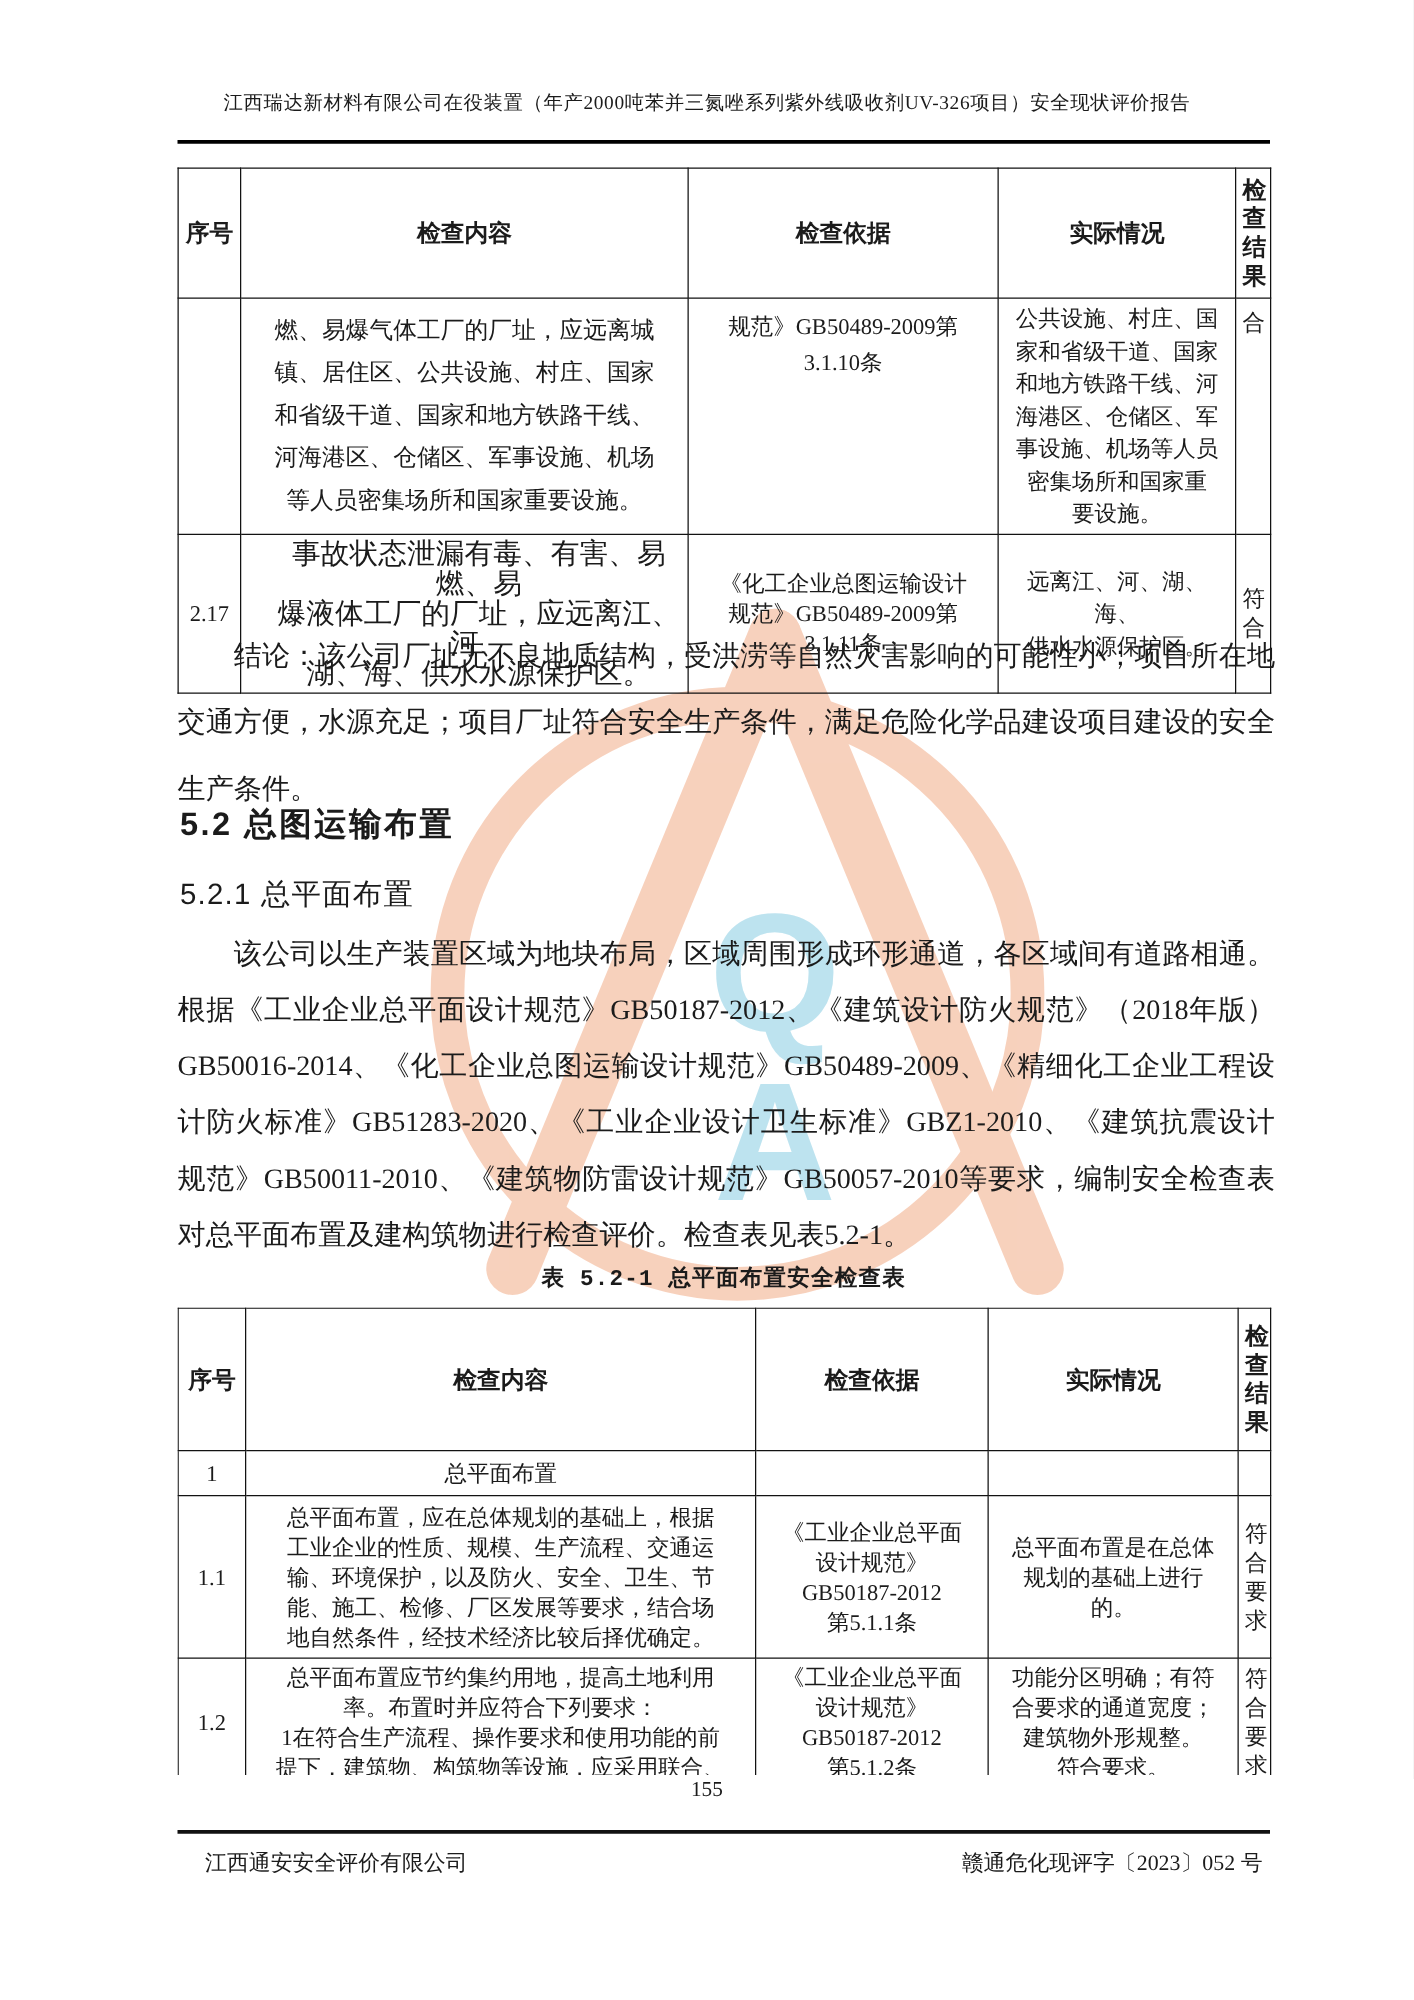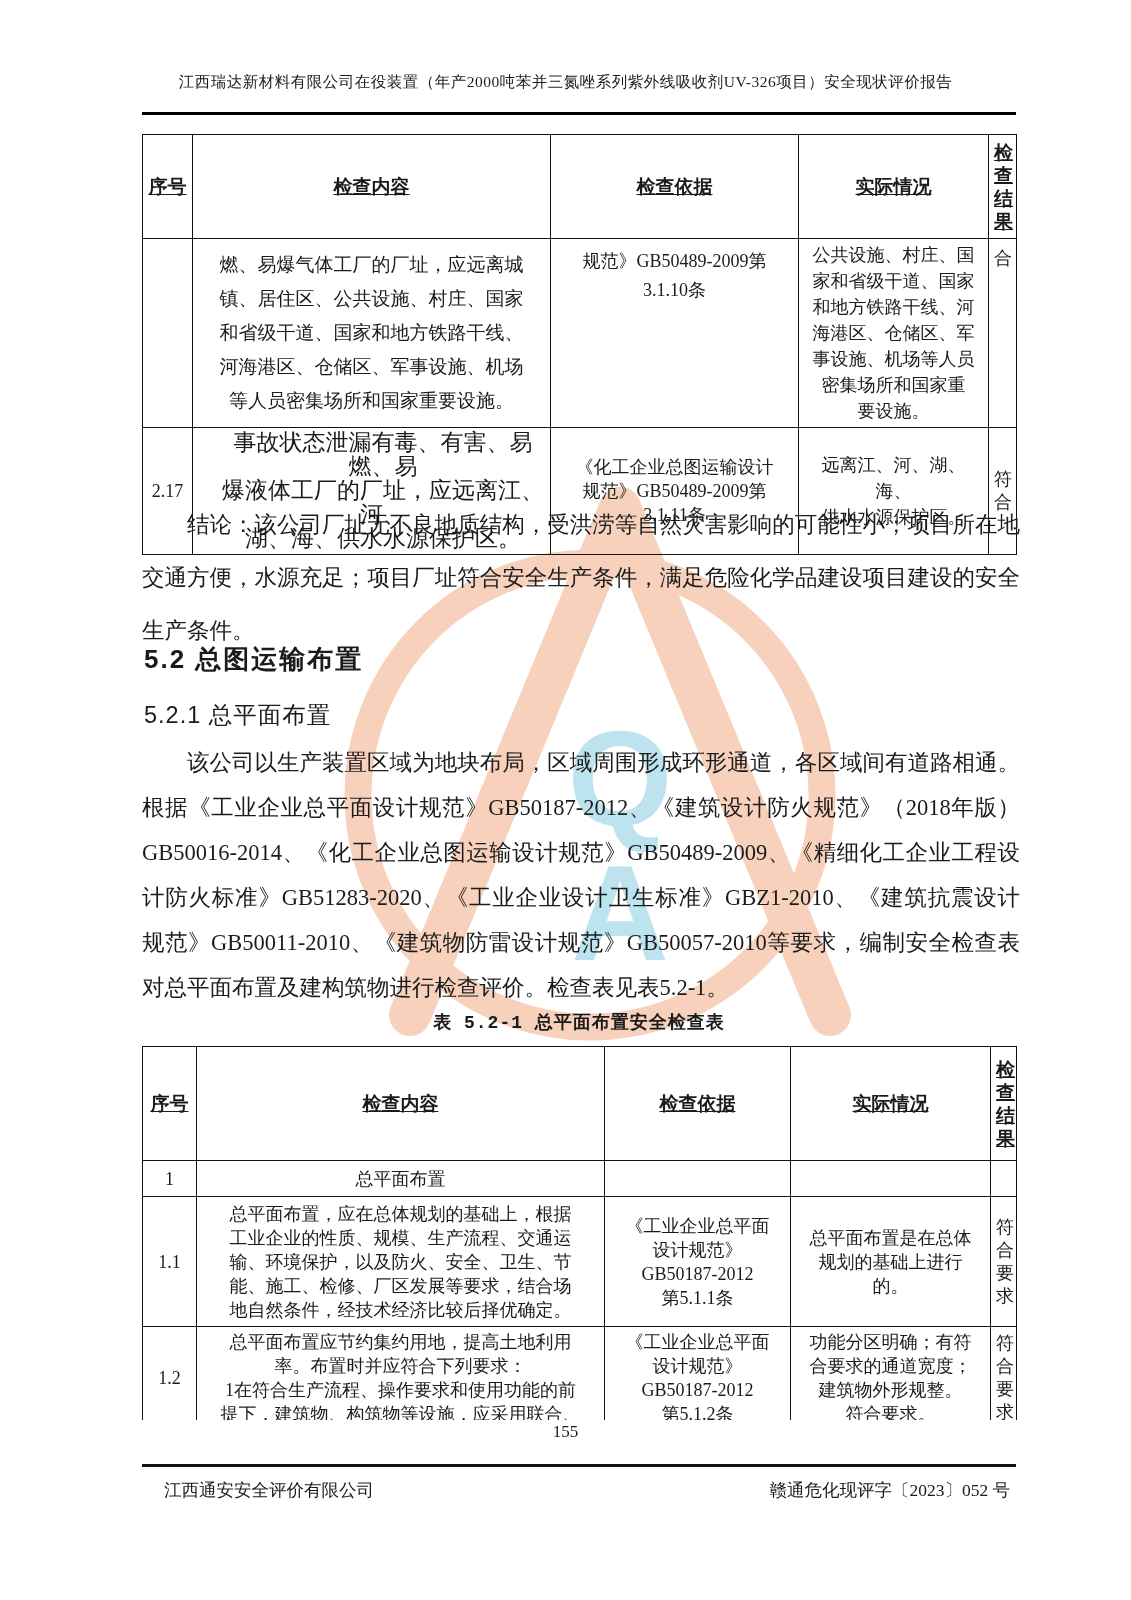--- a/index.html
+++ b/index.html
@@ -32,21 +32,21 @@
   .footer{position:absolute;left:142px;top:1478px;width:874px;display:flex;
     justify-content:space-between;font-size:17.5px;}
   .footer .fl{padding-left:22px;}
   .footer .fr{padding-right:6px;}
   
   table.t{border-collapse:collapse;table-layout:fixed;width:874px;
     font-size:18px;color:var(--ink);}
   table.t th,table.t td{border:1.5px solid #121212;padding:3px 5px;
     text-align:center;vertical-align:middle;overflow:hidden;
     word-break:break-all;}
-  table.t th{font-weight:bold;font-size:19px;text-decoration:underline;}
+  table.t th{font-weight:bold;font-size:19px;}
   .preline{white-space:pre-line;}
   .vres{line-height:23px;padding:4px 2px;}
   .vtop{vertical-align:top !important;padding-top:8px !important;}
   .t1{position:absolute;left:142px;top:134px;}
   .t1 .r-head{height:104px;}
   .t1 .r-1{height:182px;}
   .t1 .r-2{height:74px;}
   .t1 .c-content{line-height:34px;font-size:19px;}
   .t1 .r-2 .c-content{line-height:24px;font-size:23px;padding-left:28px;}
   .t1 .c-basis{line-height:29px;}

